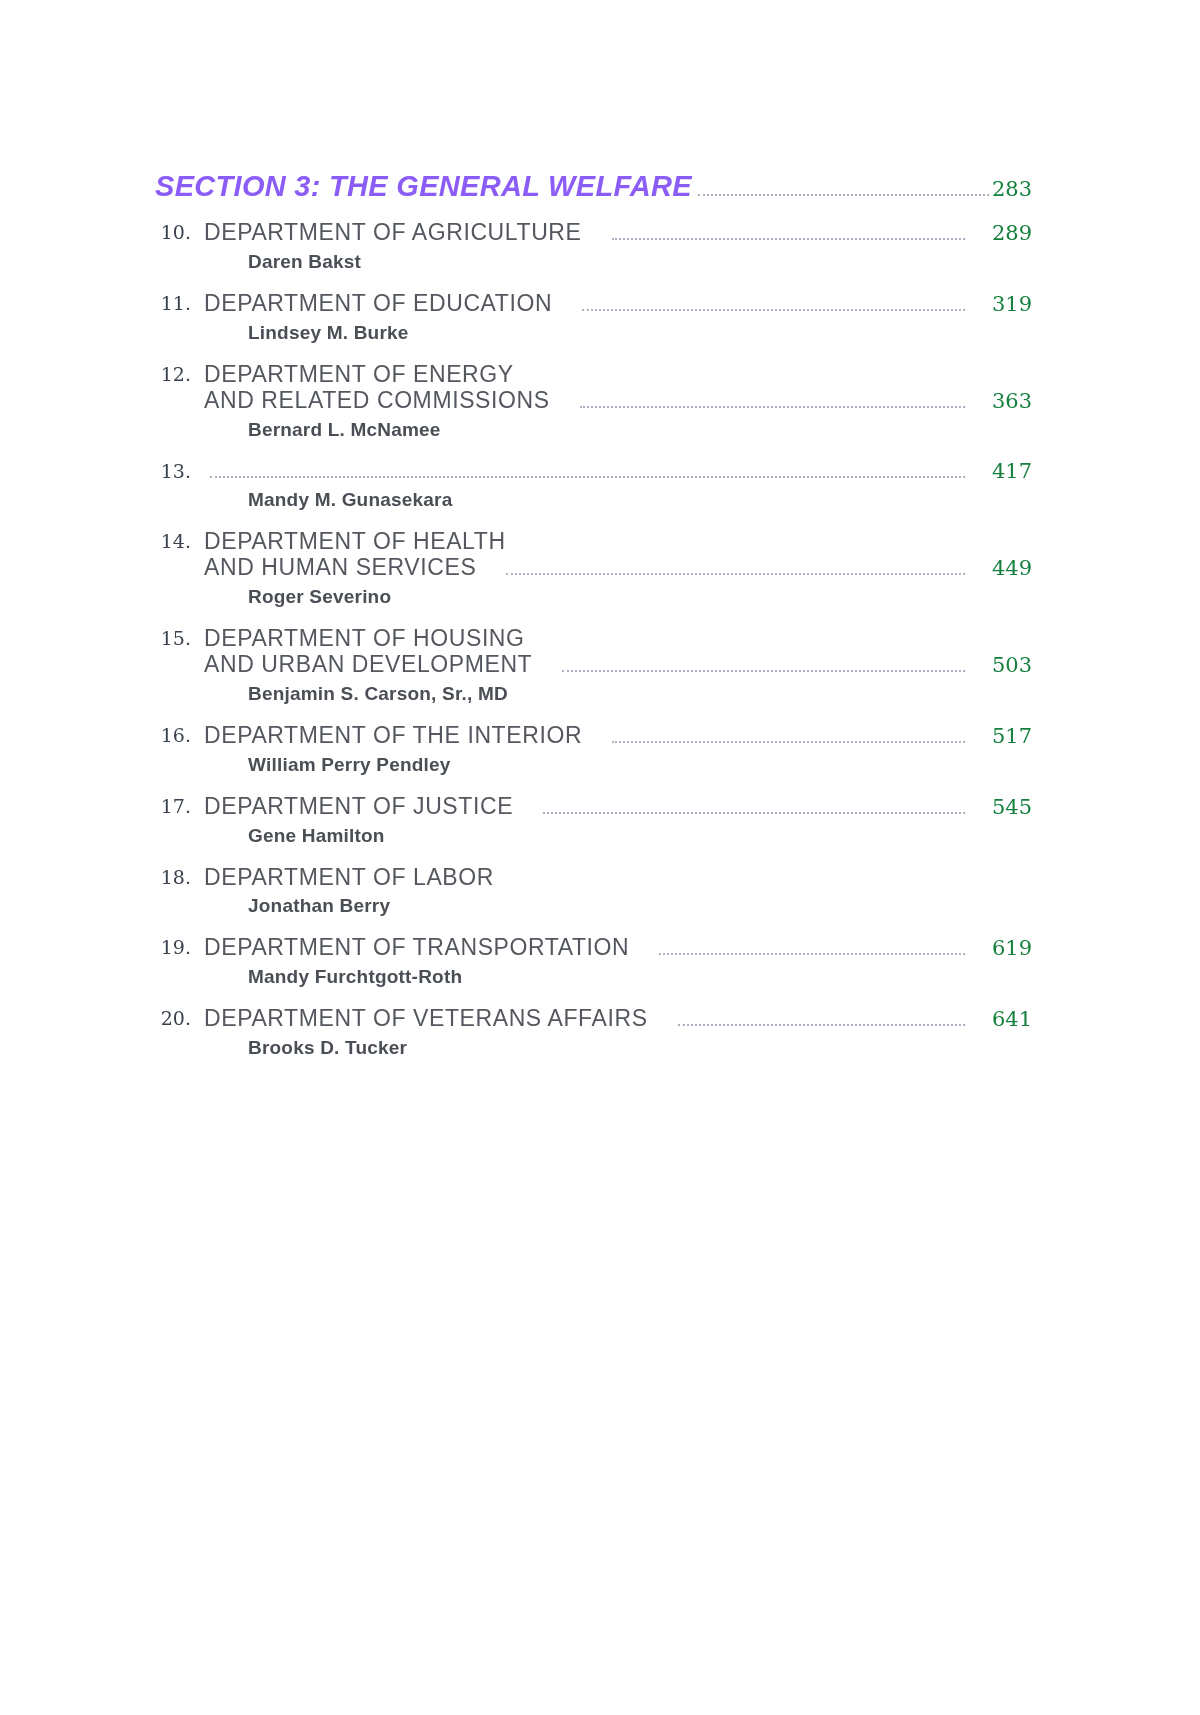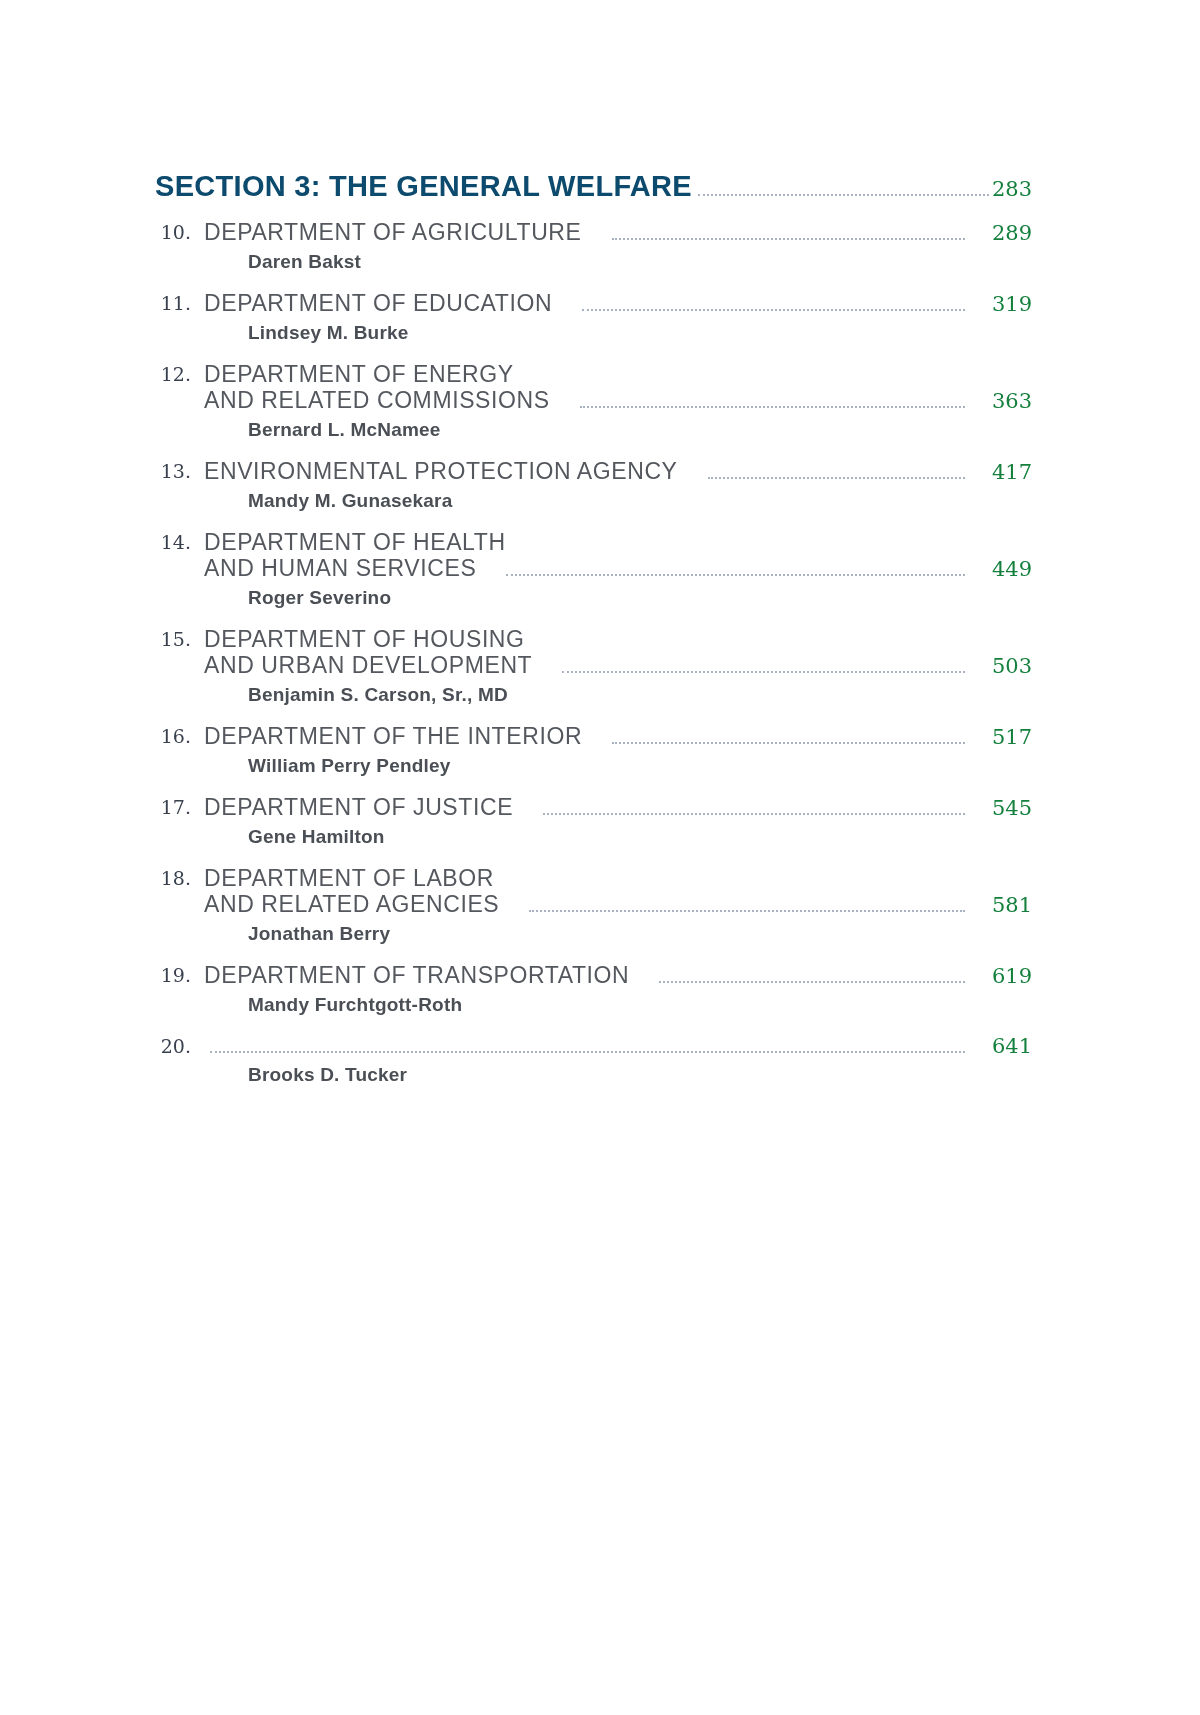--- a/index.html
+++ b/index.html
@@ -21,22 +21,23 @@
   .section-row {
     display: flex;
     align-items: baseline;
     line-height: 32px;
     margin-bottom: 14px;
   }
   .section-title {
     font-size: 29px;
     font-weight: 700;
     letter-spacing: 0.3px;
-    color: #0c4a6e;
+    color: #8b5cf6;
     white-space: nowrap;
+    font-style: italic;
   }
   .leader {
     flex: 1 1 20px;
     min-width: 16px;
     border-bottom: 2px dotted #a9b2c2;
     margin: 0 3px 0 6px;
   }
   .page-num {
     font-family: "DejaVu Serif", serif;
     font-size: 21px;
@@ -130,21 +131,20 @@
           <span class="page-num">363</span>
         </div>
         <div class="author">Bernard L. McNamee</div>
       </div>
     </div>
 
     <div class="entry">
       <div class="entry-num">13.</div>
       <div class="entry-body">
         <div class="line">
-          <span class="title">ENVIRONMENTAL PROTECTION AGENCY</span>
           <span class="leader"></span>
           <span class="page-num">417</span>
         </div>
         <div class="author">Mandy M. Gunasekara</div>
       </div>
     </div>
 
     <div class="entry">
       <div class="entry-num">14.</div>
       <div class="entry-body">
@@ -198,45 +198,41 @@
         <div class="author">Gene Hamilton</div>
       </div>
     </div>
 
     <div class="entry">
       <div class="entry-num">18.</div>
       <div class="entry-body">
         <div class="line">
           <span class="title">DEPARTMENT OF LABOR</span>
         </div>
-        <div class="line">
-          <span class="title">AND RELATED AGENCIES</span>
-          <span class="leader"></span>
-          <span class="page-num">581</span>
-        </div>
         <div class="author">Jonathan Berry</div>
       </div>
     </div>
 
     <div class="entry">
       <div class="entry-num">19.</div>
       <div class="entry-body">
         <div class="line">
           <span class="title">DEPARTMENT OF TRANSPORTATION</span>
           <span class="leader"></span>
           <span class="page-num">619</span>
         </div>
         <div class="author">Mandy Furchtgott-Roth</div>
       </div>
     </div>
 
     <div class="entry">
       <div class="entry-num">20.</div>
       <div class="entry-body">
         <div class="line">
+          <span class="title">DEPARTMENT OF VETERANS AFFAIRS</span>
           <span class="leader"></span>
           <span class="page-num">641</span>
         </div>
         <div class="author">Brooks D. Tucker</div>
       </div>
     </div>
 
   </div>
 </div>
 

